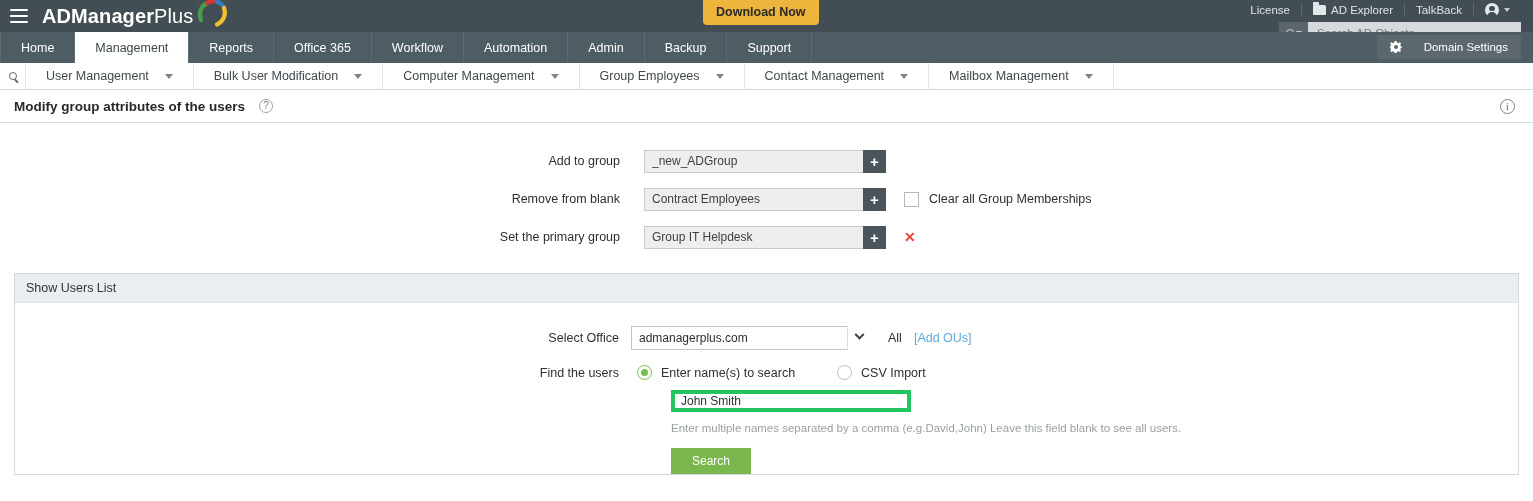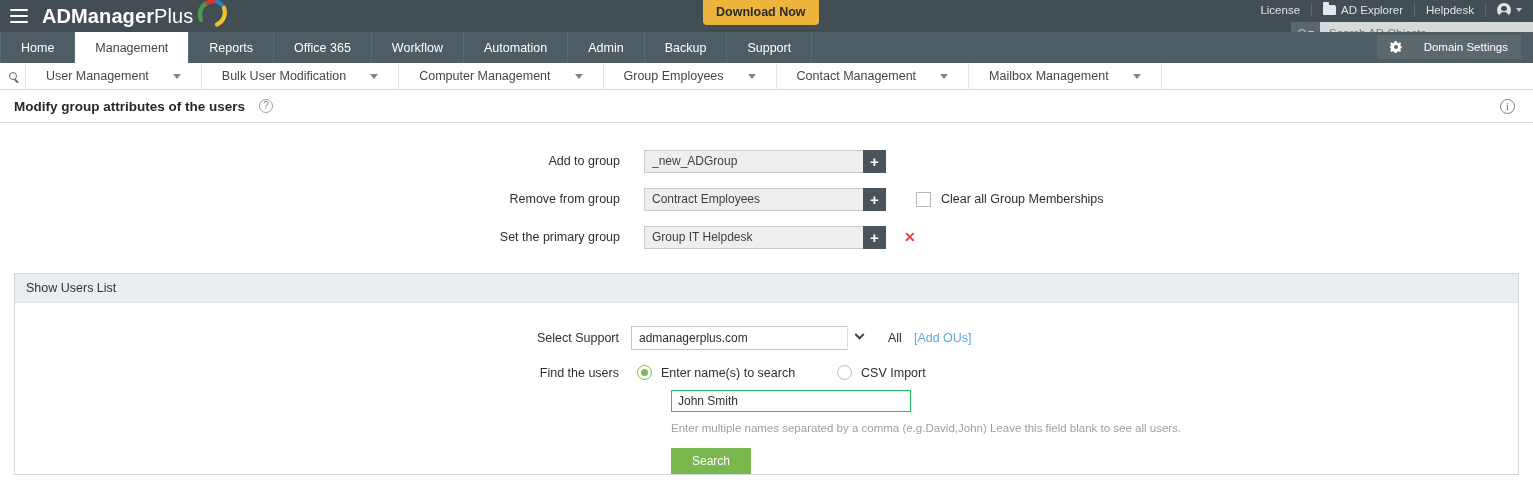--- a/index.html
+++ b/index.html
@@ -47,21 +47,21 @@
     color: #2b2b2b;
     font-size: 12.5px;
     font-weight: bold;
     padding: 5px 13px 6px 13px;
     border-radius: 0 0 4px 4px;
     cursor: pointer;
   }
 
   .top-right {
     position: absolute;
-    right: 0; top: 0;
+    right: 12px; top: 0;
     height: 44px;
     display: flex;
     flex-direction: column;
     align-items: flex-end;
   }
   .top-right-row1 {
     display: flex; align-items: center;
     height: 18px;
     margin-top: 1px;
     color: #e6eaec;
@@ -203,21 +203,21 @@
   .mag-dark {
     width: 8px; height: 8px; border: 1.5px solid #5d6a70;
     border-radius: 50%; position: relative; display: inline-block;
   }
   .mag-dark::after {
     content: ""; position: absolute; right: -3.2px; bottom: -2.5px;
     width: 5px; height: 1.5px; background: #5d6a70;
     transform: rotate(45deg); border-radius: 1px;
   }
   .submenu-item {
-    display: flex; align-items: center; gap: 24px;
+    display: flex; align-items: center; gap: 16px;
     padding: 0 20px;
     font-size: 12.5px;
     color: #41484c;
     cursor: pointer;
     border-right: 1px solid #e3e5e7;
     white-space: nowrap;
   }
   .caret-gray {
     width: 0; height: 0;
     border-left: 4px solid transparent;
@@ -300,21 +300,21 @@
     color: #ffffff;
     display: flex; align-items: center; justify-content: center;
     font-size: 15px;
     font-weight: bold;
     cursor: pointer;
     line-height: 1;
     border: 1px solid #4a545a;
   }
   .chk-wrap {
     display: flex; align-items: center; gap: 10px;
-    margin-left: 30px;
+    margin-left: 18px;
   }
   .chkbox {
     width: 15px; height: 15px;
     border: 1px solid #b4b8ba;
     background: #ffffff;
     cursor: pointer;
   }
   .chk-label { font-size: 12.5px; color: #2c3033; }
   .red-x {
     margin-left: 18px;
@@ -392,21 +392,21 @@
   .radio.checked { border-color: #79bf4b; }
   .radio.checked::after {
     content: ""; position: absolute;
     left: 3px; top: 3px; width: 7px; height: 7px;
     border-radius: 50%; background: #79bf4b;
   }
   .radio-label { font-size: 12.5px; color: #2c3033; }
 
   .name-input {
     width: 240px; height: 22px;
-    border: 1px solid #22c55e;
+    border: 4px solid #22c55e;
     background: #ffffff;
     font-size: 12px;
     color: #2c3033;
     padding-left: 6px;
     outline: none;
     font-family: "Liberation Sans", sans-serif;
   }
   .hint {
     font-size: 11.5px;
     color: #9aa0a3;
@@ -455,21 +455,21 @@
         <div class="tr-item">
           <span>License</span>
         </div>
         <div class="tr-sep"></div>
         <div class="tr-item">
           <span class="folder-ico"></span>
           <span>AD Explorer</span>
         </div>
         <div class="tr-sep"></div>
         <div class="tr-item">
-          <span>Helpdesk</span>
+          <span>TalkBack</span>
         </div>
         <div class="tr-sep"></div>
         <div class="tr-item">
           <span class="user-ico"></span>
           <span class="caret-d"></span>
         </div>
       </div>
       <div class="hdr-search">
         <div class="hdr-search-btn">
           <span class="mag"></span>
@@ -537,21 +537,21 @@
 
     <div class="frow">
       <div class="flabel">Add to group</div>
       <div class="group-input-wrap">
         <input class="group-input" type="text" readonly="" value="_new_ADGroup" style="">
         <div class="plus-btn">+</div>
       </div>
     </div>
 
     <div class="frow">
-      <div class="flabel">Remove from group</div>
+      <div class="flabel">Remove from blank</div>
       <div class="group-input-wrap">
         <input class="group-input" type="text" readonly="" value="Contract Employees" style="">
         <div class="plus-btn">+</div>
       </div>
       <div class="chk-wrap">
         <div class="chkbox"></div>
         <div class="chk-label">Clear all Group Memberships</div>
       </div>
     </div>
 
@@ -566,21 +566,21 @@
 
   </div>
 
   <div class="panel">
     <div class="panel-head">
       <span>Show Users List</span>
     </div>
     <div class="panel-body">
 
       <div class="prow">
-        <div class="plabel">Select Support</div>
+        <div class="plabel">Select Office</div>
         <div class="select-wrap">
           <div class="select-box">admanagerplus.com</div>
           <div class="select-arrow">
             <span class="chev"></span>
           </div>
         </div>
         <div class="all-txt">All</div>
         <div class="addous">[Add OUs]</div>
       </div>
 

